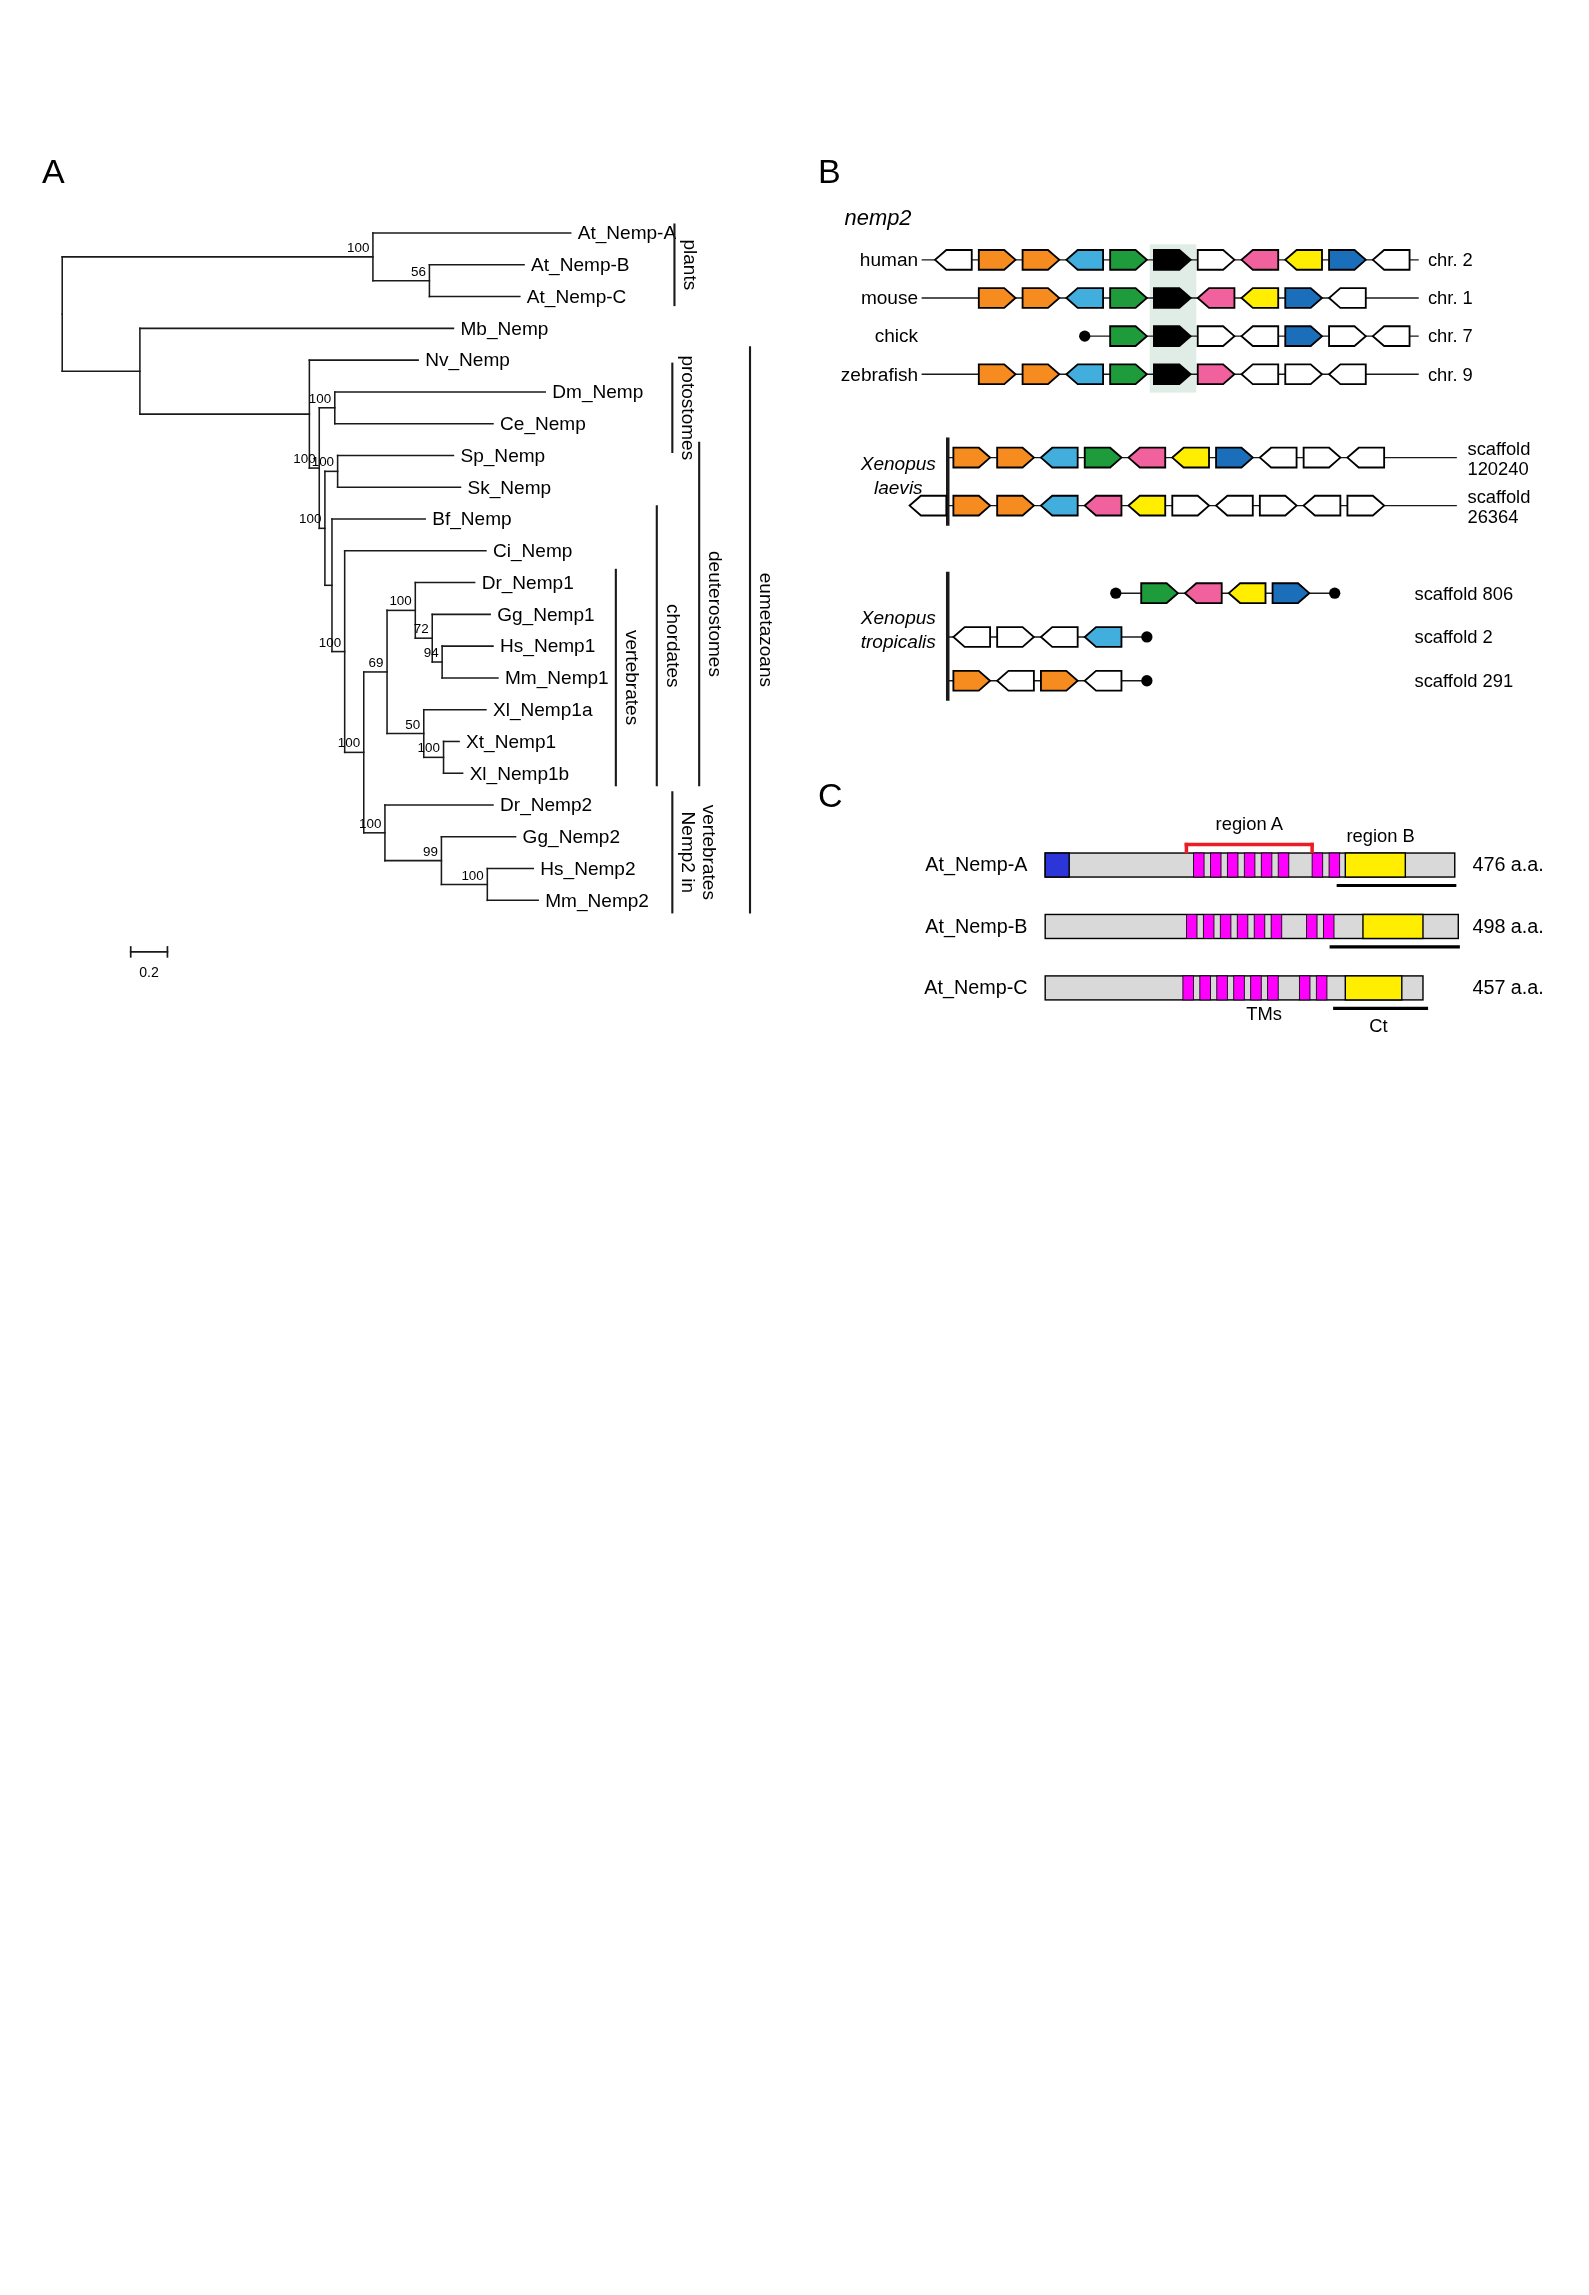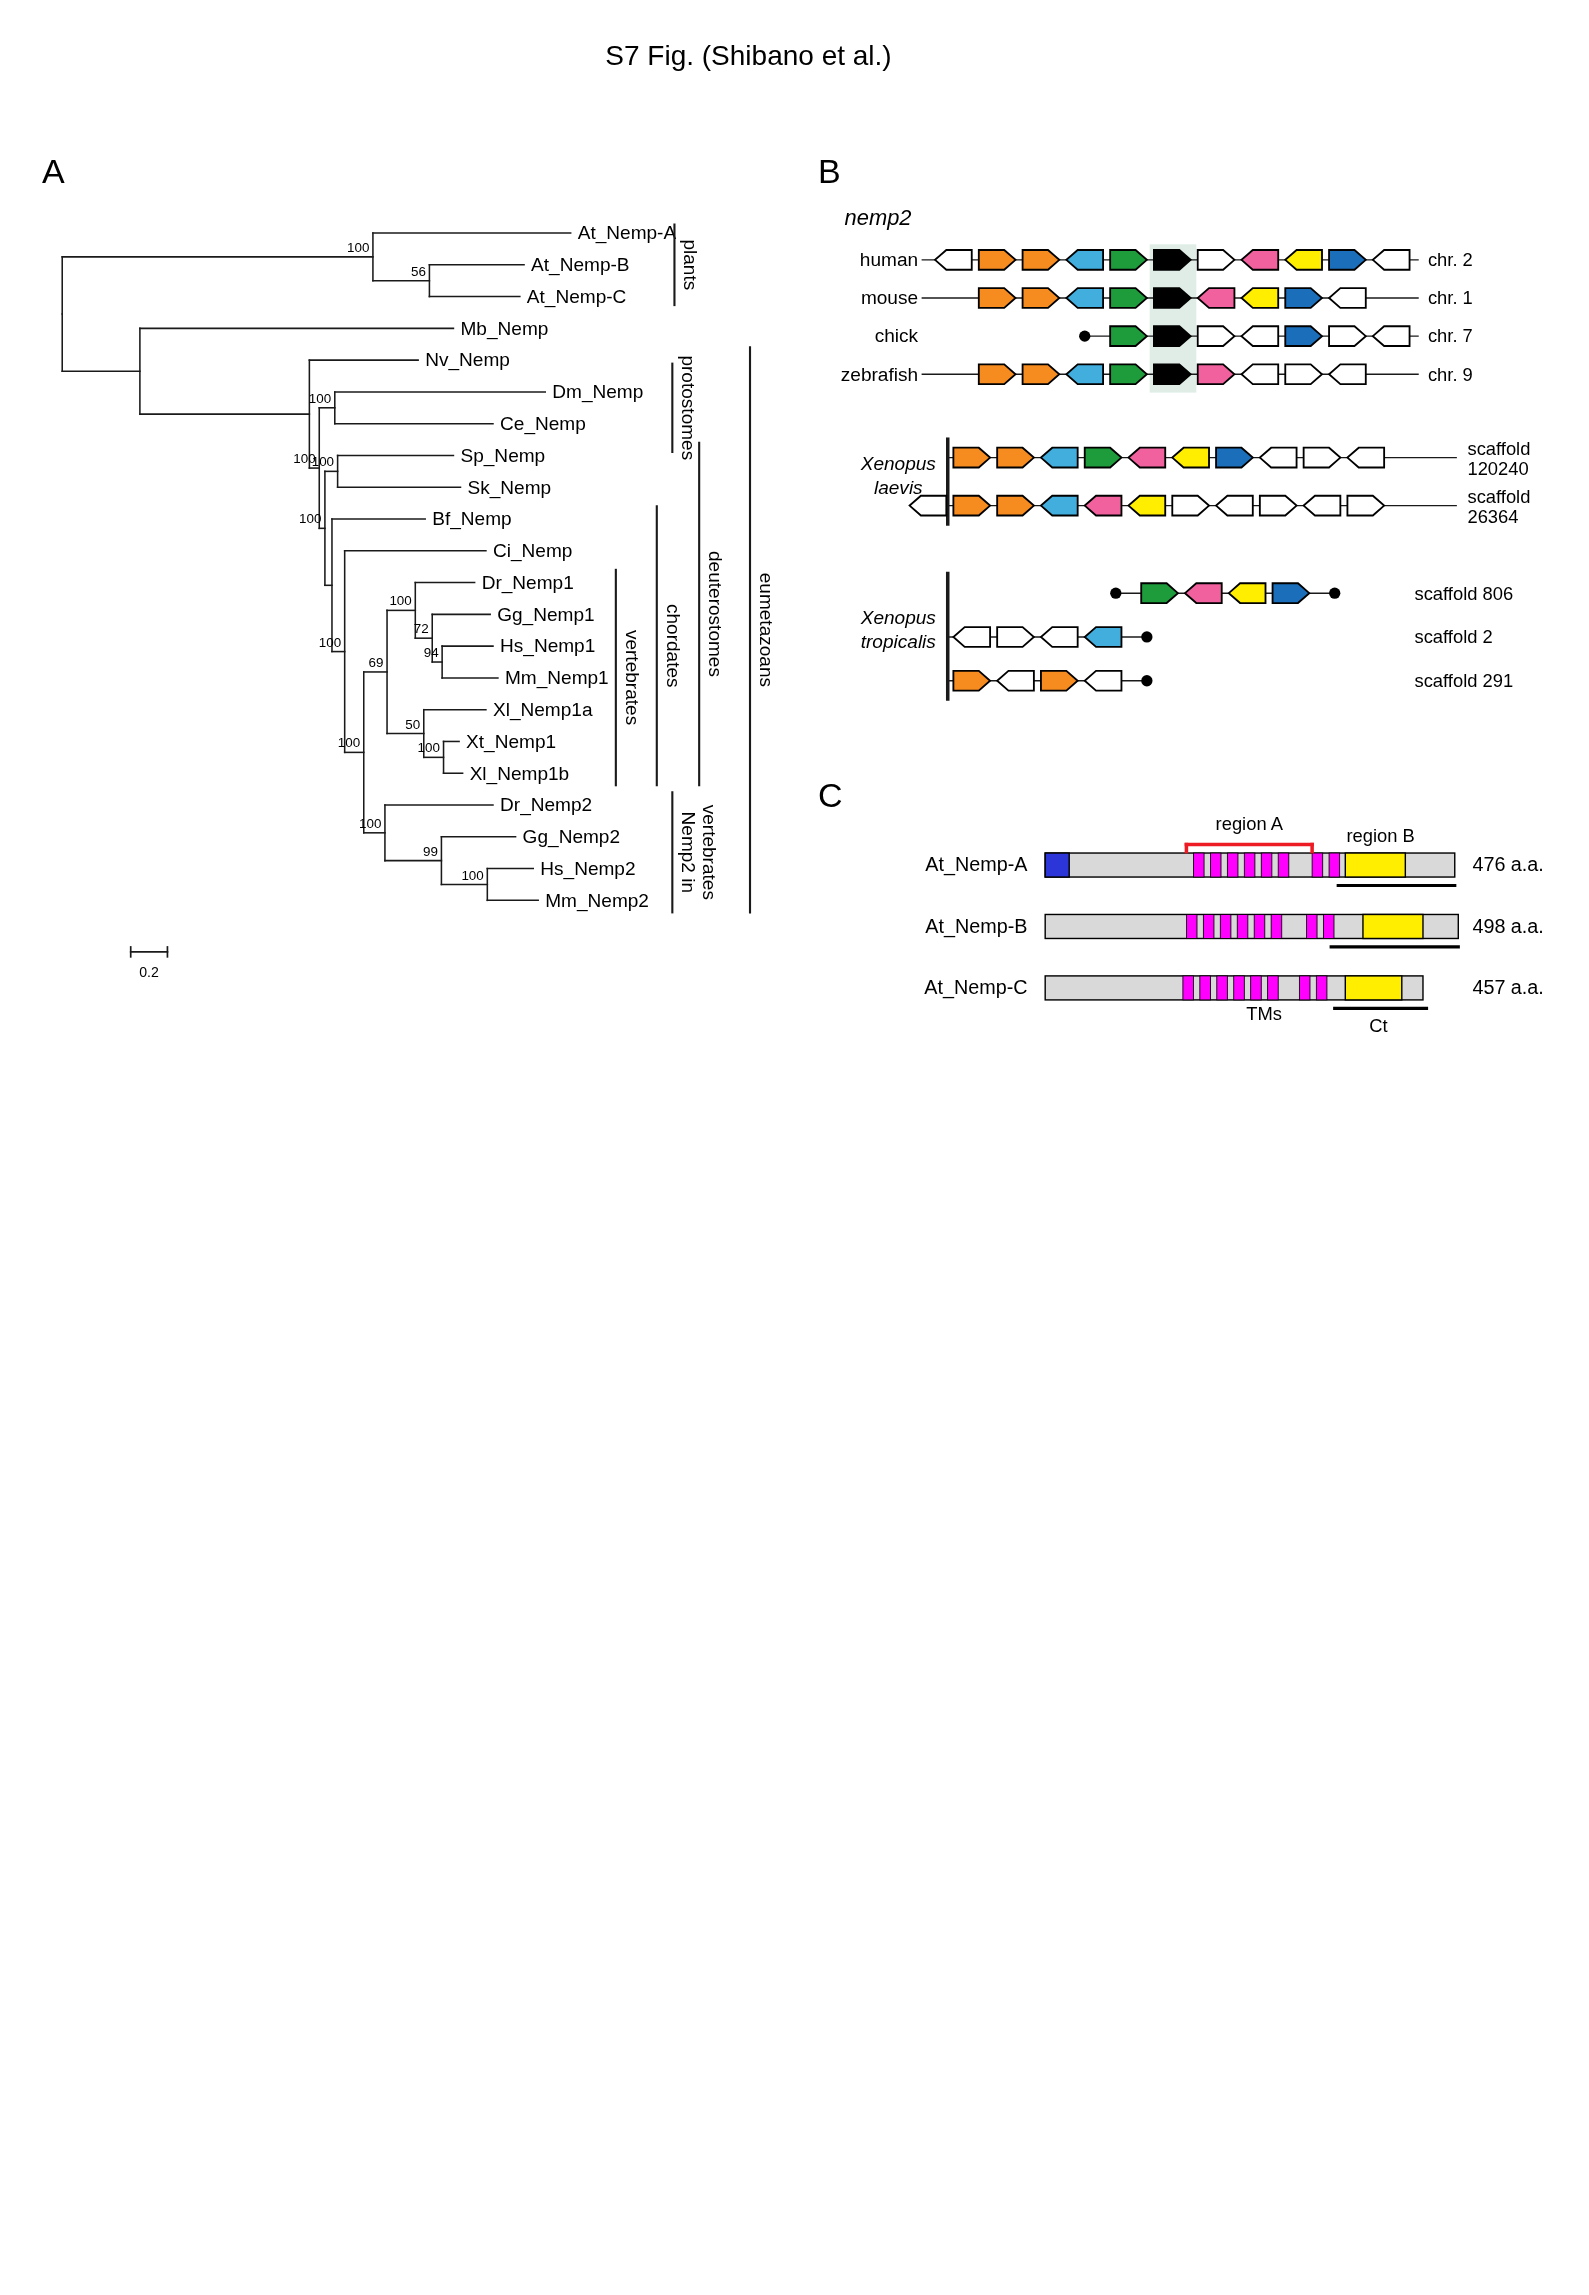--- a/index.html
+++ b/index.html
@@ -6,21 +6,20 @@
   body{width:1589px;height:2295px;position:relative;font-family:"Liberation Sans",sans-serif;color:#000;}
   .page{position:absolute;left:0;top:0;width:1589px;height:2295px;background:#fff;overflow:hidden;}
   .fig-title{position:absolute;left:0;top:40px;width:1497px;text-align:center;font-size:28px;font-weight:500;}
   .panel-letter{position:absolute;font-size:34px;font-weight:400;}
   svg{position:absolute;left:0;top:0;font-family:"Liberation Sans",sans-serif;}
 </style>
 </head>
 <body>
 
 <div class="page">
-  <div class="fig-title">S7 Fig. (Shibano et al.)</div>
   <div class="panel-letter" style="left:42px;top:152px">A</div>
   <div class="panel-letter" style="left:818px;top:152px">B</div>
   <div class="panel-letter" style="left:818px;top:776px">C</div>
   <svg id="fig" width="1589" height="2295" viewBox="0 0 2250 3250">
       <line x1="88" y1="444.730224609375" x2="88" y2="444.730224609375" stroke="#1a1a1a" stroke-width="2.2" stroke-linecap="square"></line>
       <line x1="88" y1="363.75" x2="88" y2="525.71044921875" stroke="#1a1a1a" stroke-width="2.2" stroke-linecap="square"></line>
       <line x1="88" y1="363.75" x2="528" y2="363.75" stroke="#1a1a1a" stroke-width="2.2" stroke-linecap="square"></line>
       <line x1="528" y1="330" x2="528" y2="397.5" stroke="#1a1a1a" stroke-width="2.2" stroke-linecap="square"></line>
       <line x1="528" y1="330" x2="808" y2="330" stroke="#1a1a1a" stroke-width="2.2" stroke-linecap="square"></line>
       <text x="818" y="339" font-size="27" text-anchor="start" fill="#000">At_Nemp-A</text>

